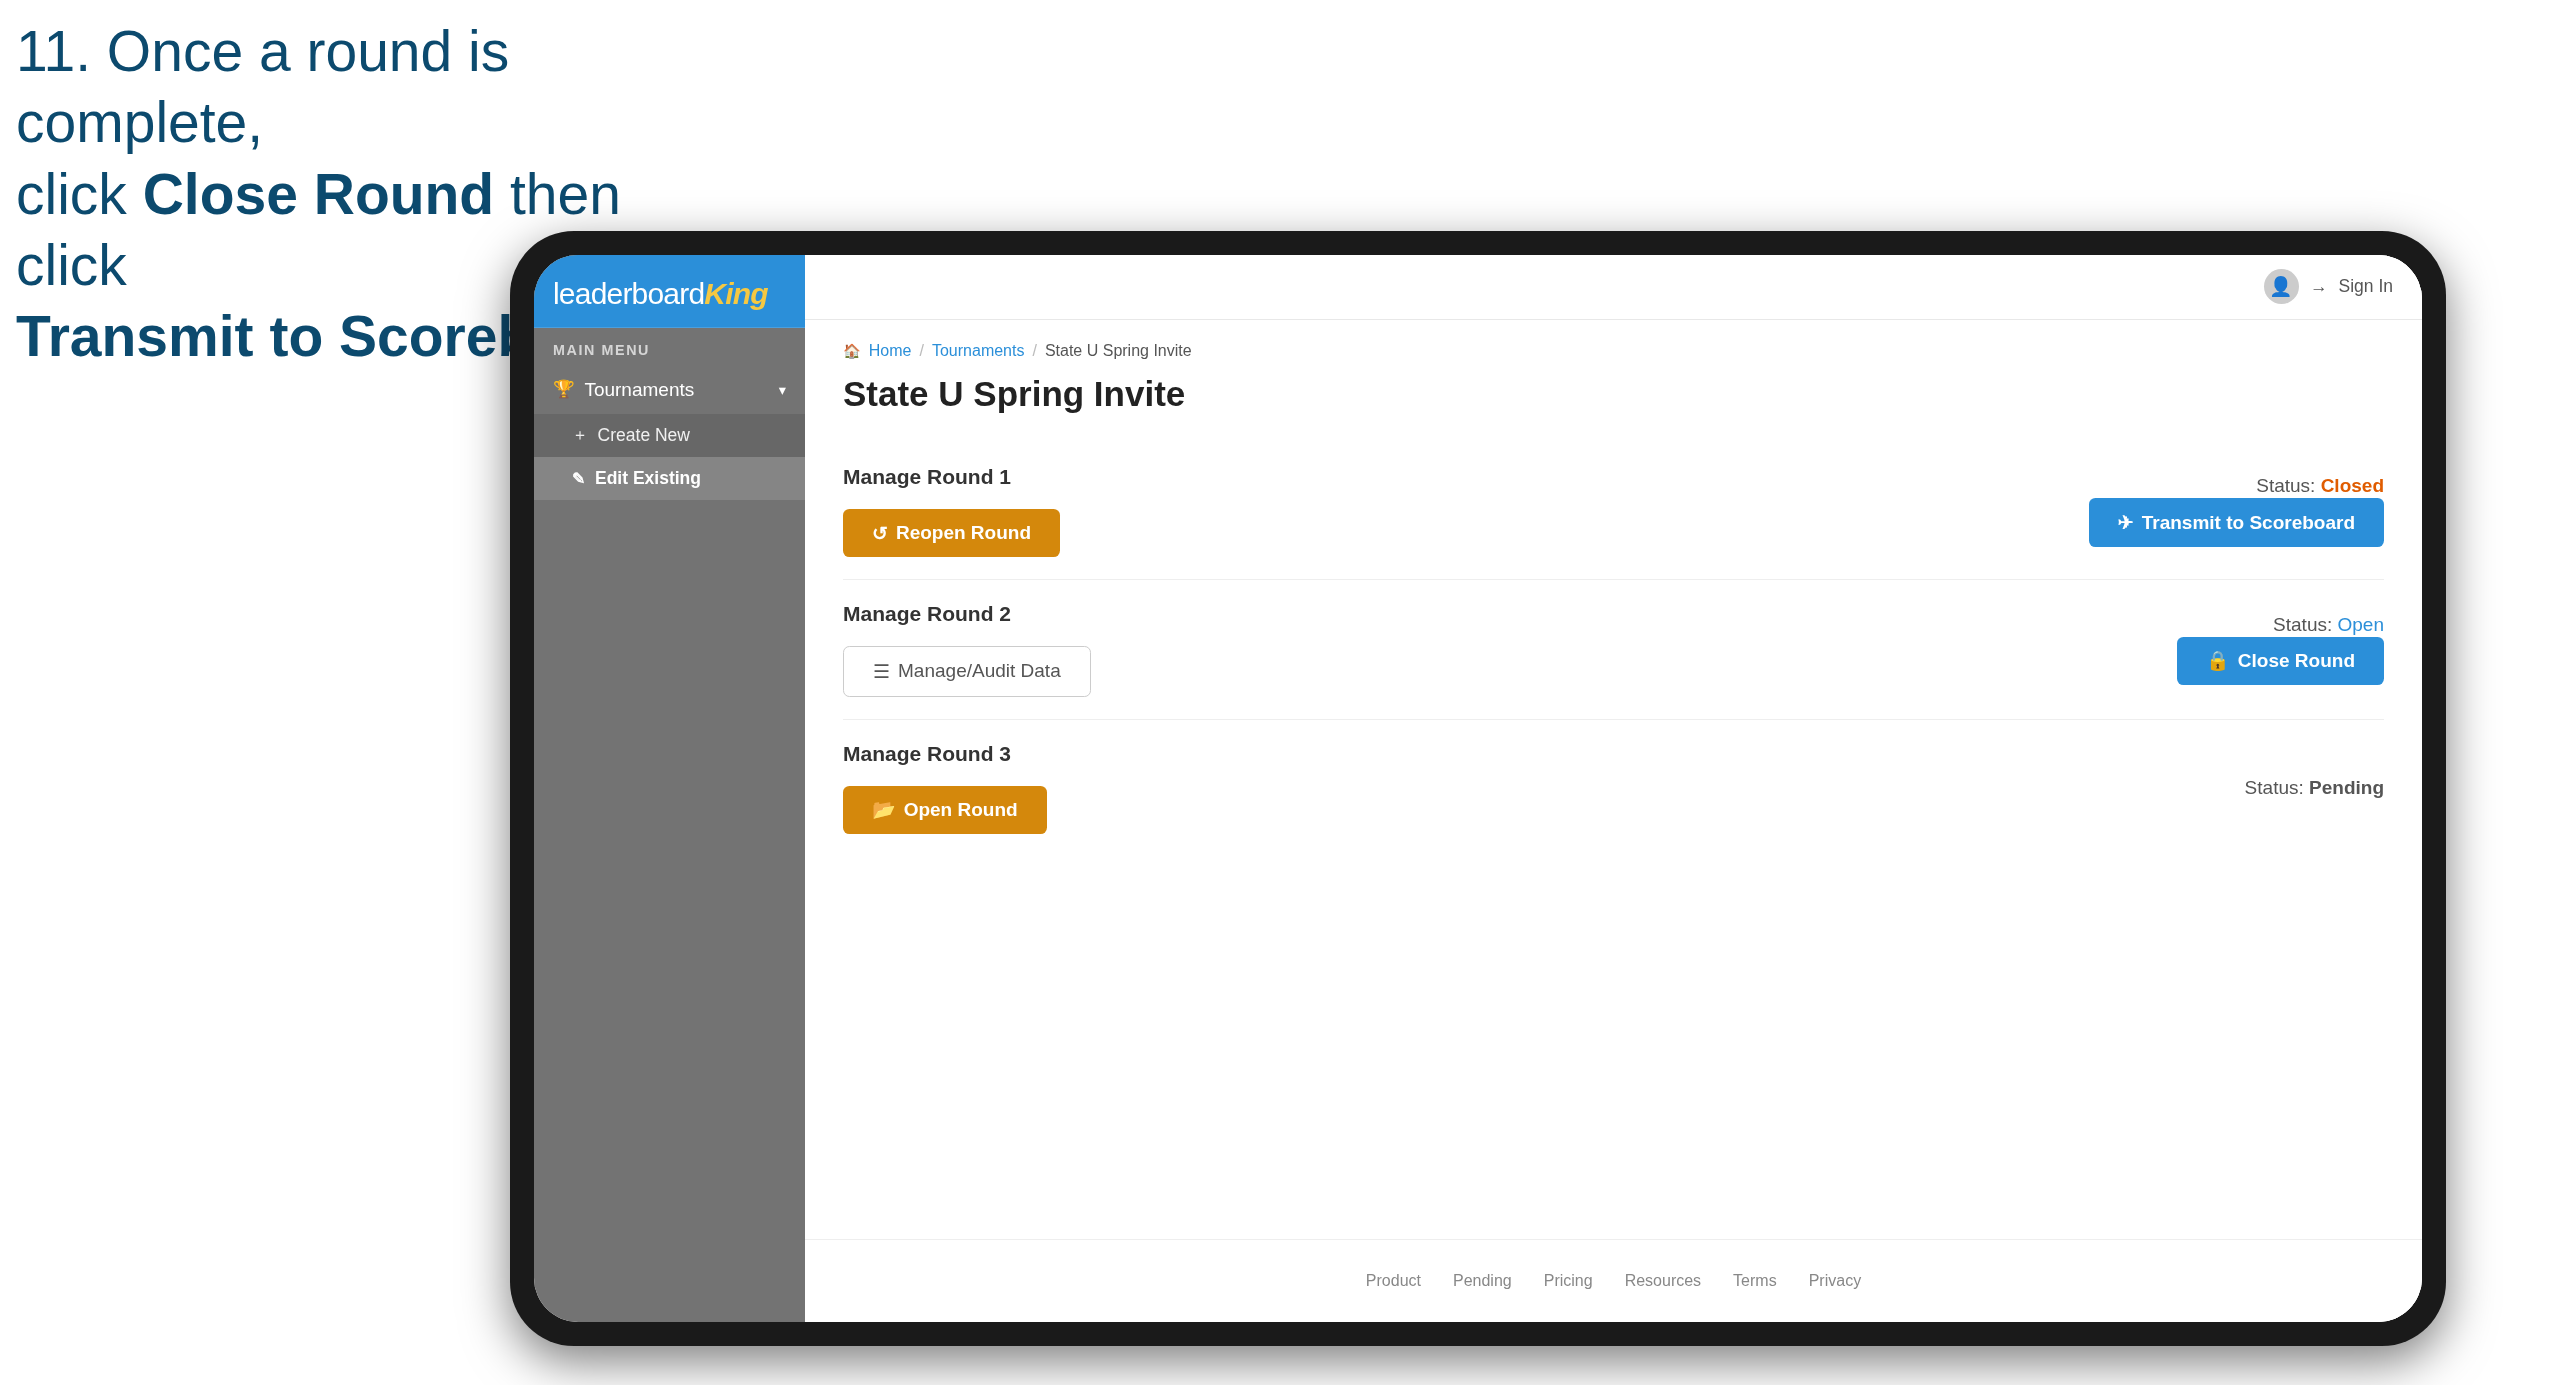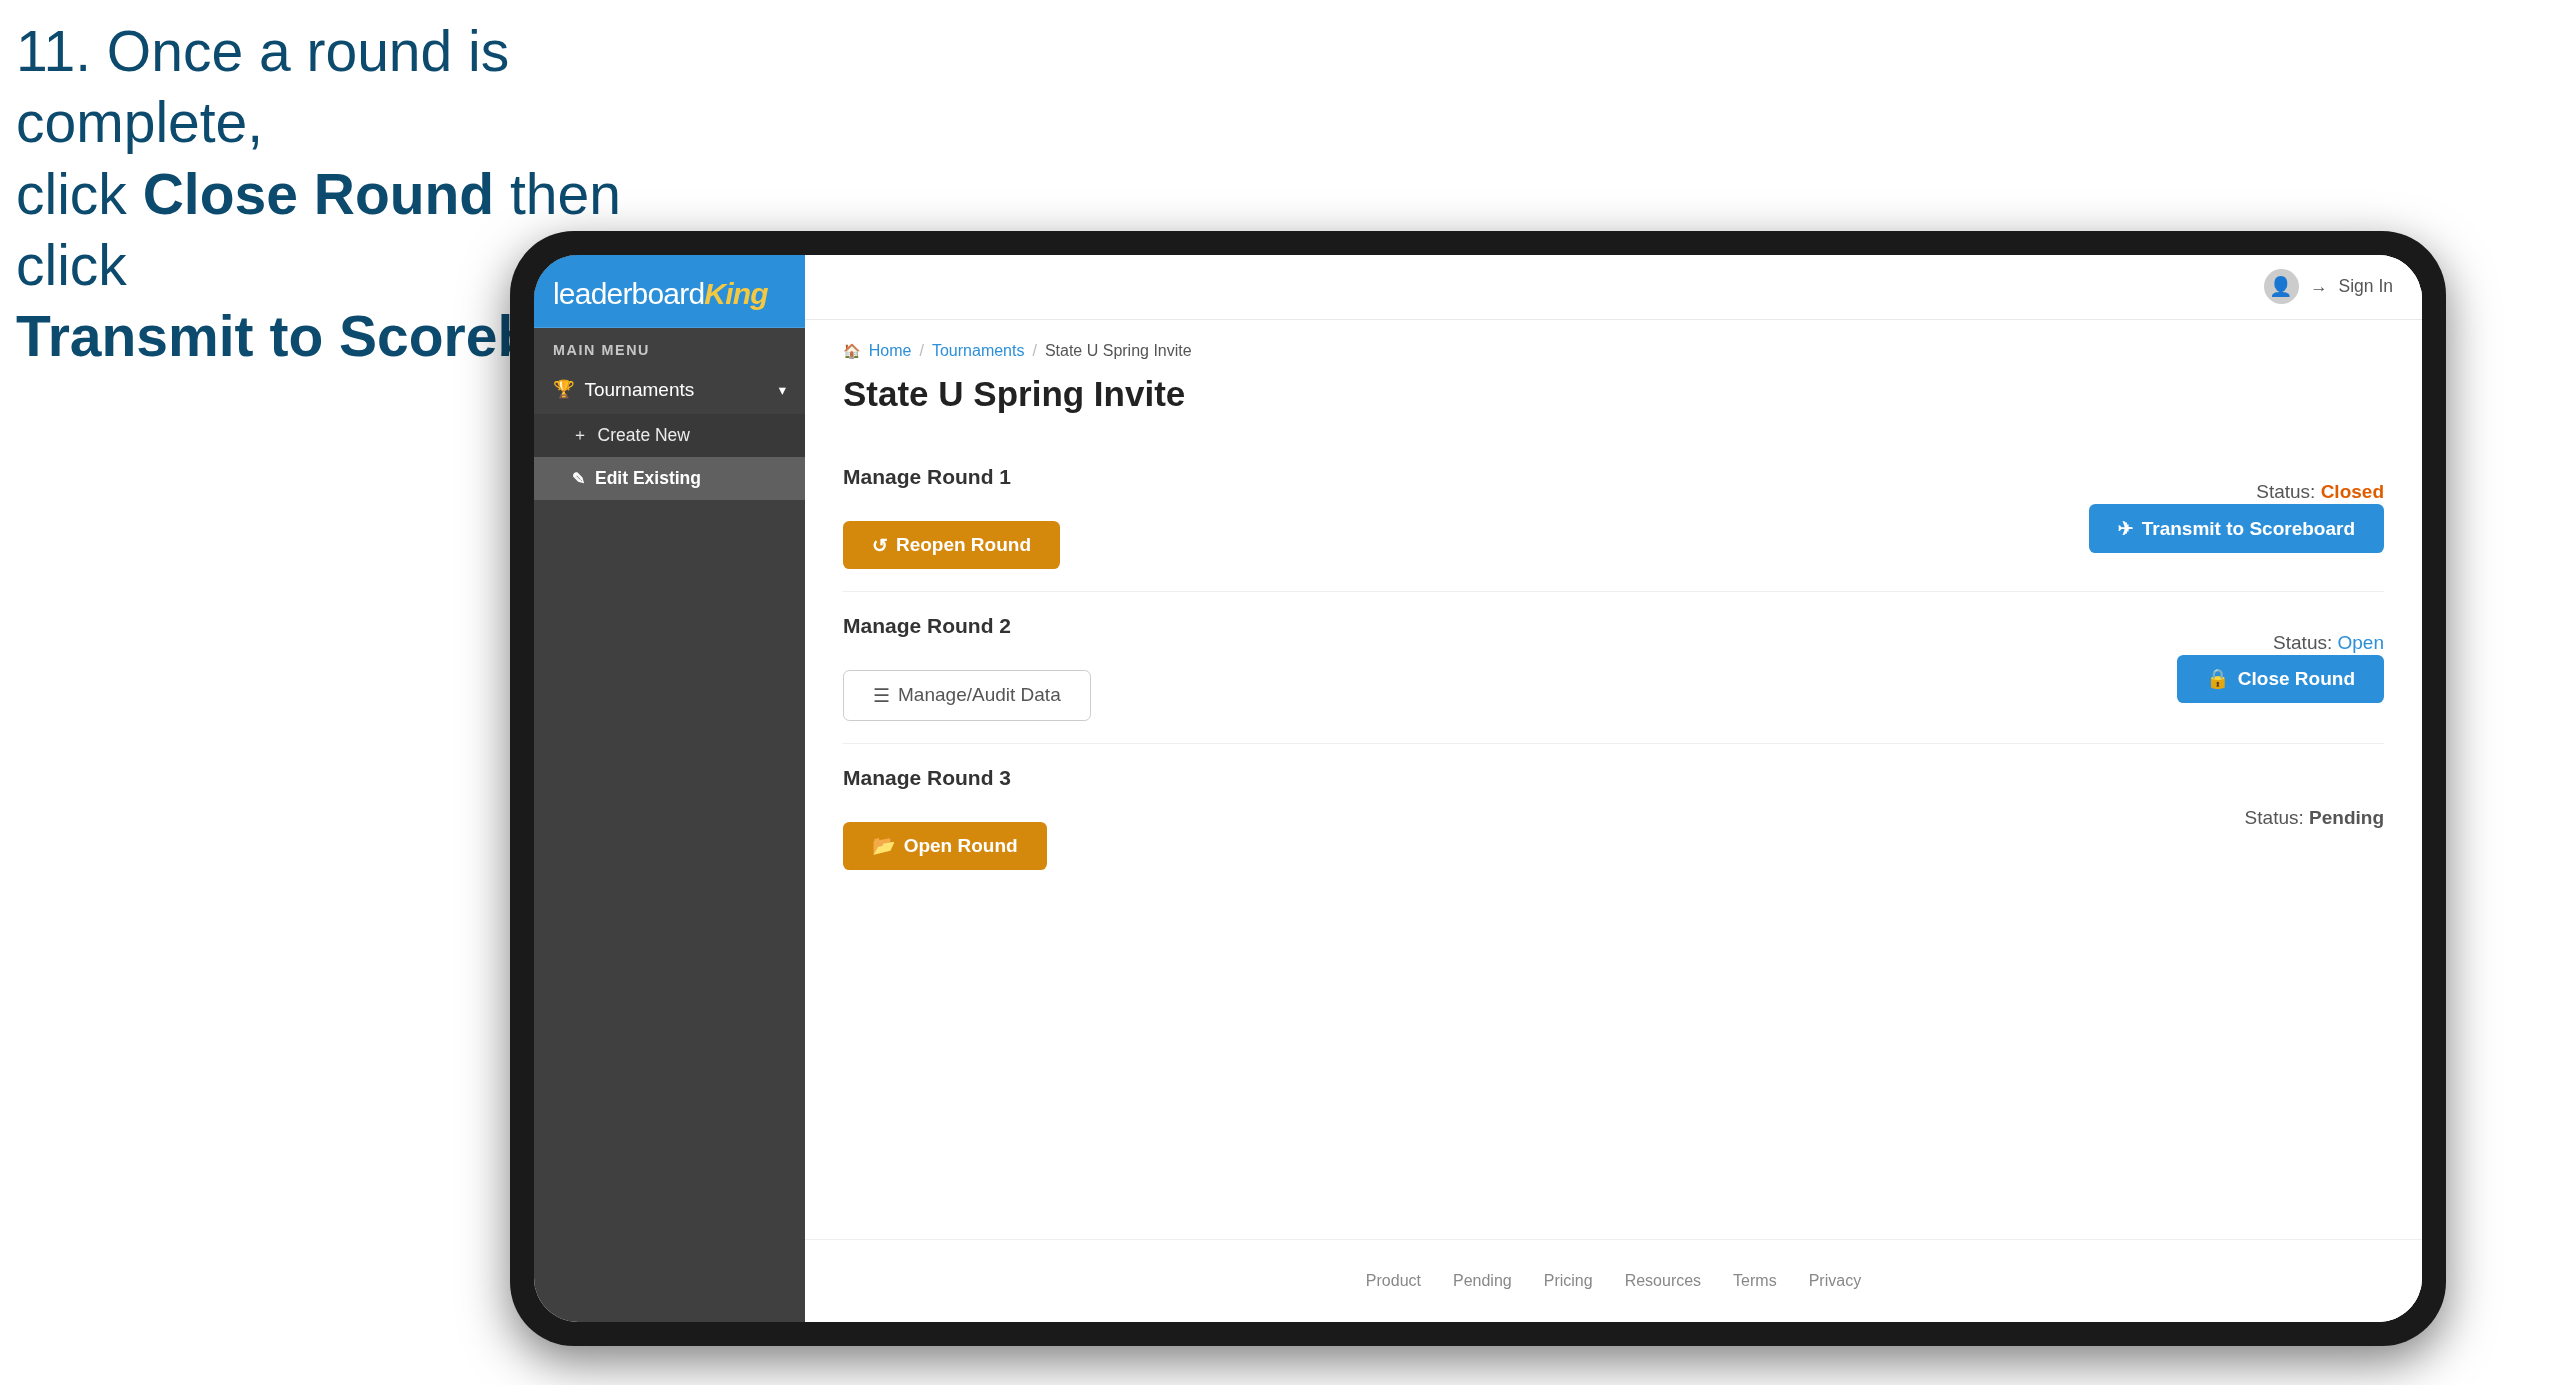--- a/index.html
+++ b/index.html
@@ -64,21 +64,21 @@
       display: flex;
       flex: 1;
       height: 100%;
       overflow: hidden;
     }
 
     
     .sidebar {
       width: 271px;
       min-width: 271px;
-      background: #404040;
+      background: #737373;
       display: flex;
       flex-direction: column;
       padding: 0;
     }
 
     .sidebar-logo {
       background: #2b8fd9;
       padding: 22px 19px 16px;
       border-bottom: 0.8px solid rgba(255,255,255,0.15);
     }
@@ -239,21 +239,21 @@
       border-bottom: 0.8px solid #eee;
     }
 
     .round-section:last-of-type {
       border-bottom: none;
     }
 
     .round-left {
       display: flex;
       flex-direction: column;
-      gap: 32px;
+      gap: 20px;
     }
 
     .round-title {
       font-size: 21px;
       font-weight: 600;
       color: #333;
     }
 
     .round-right {
       display: flex;

